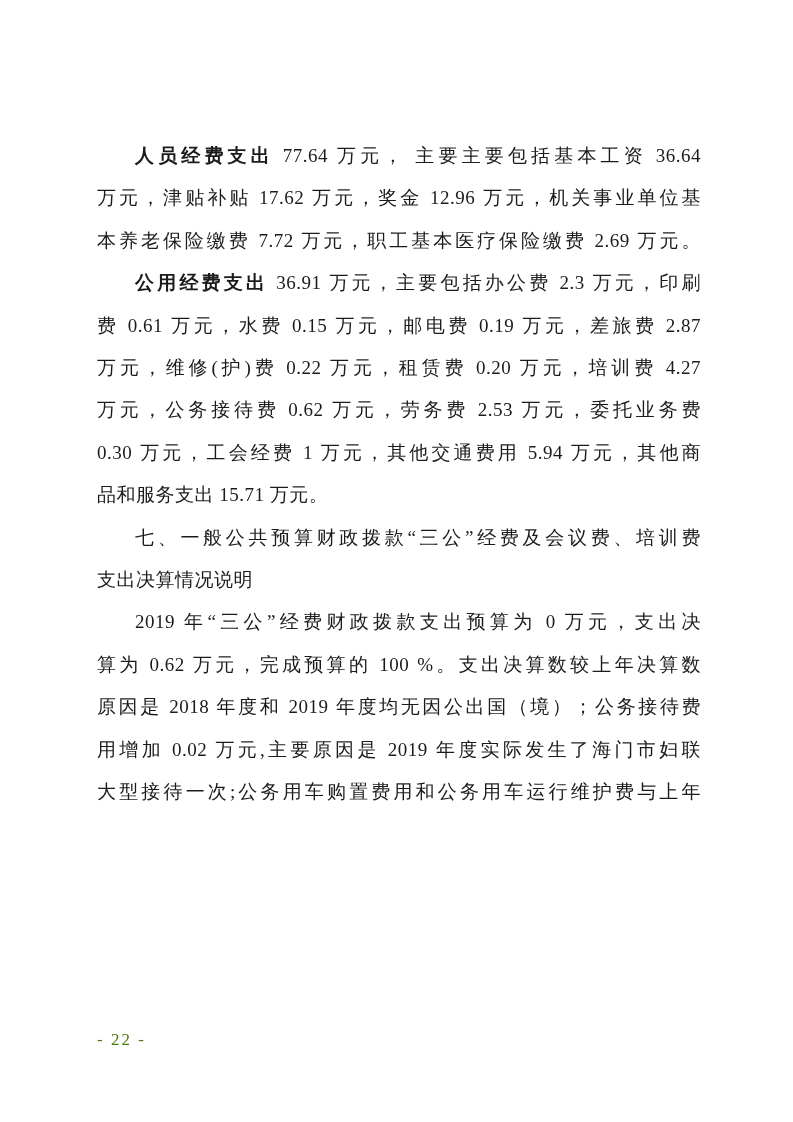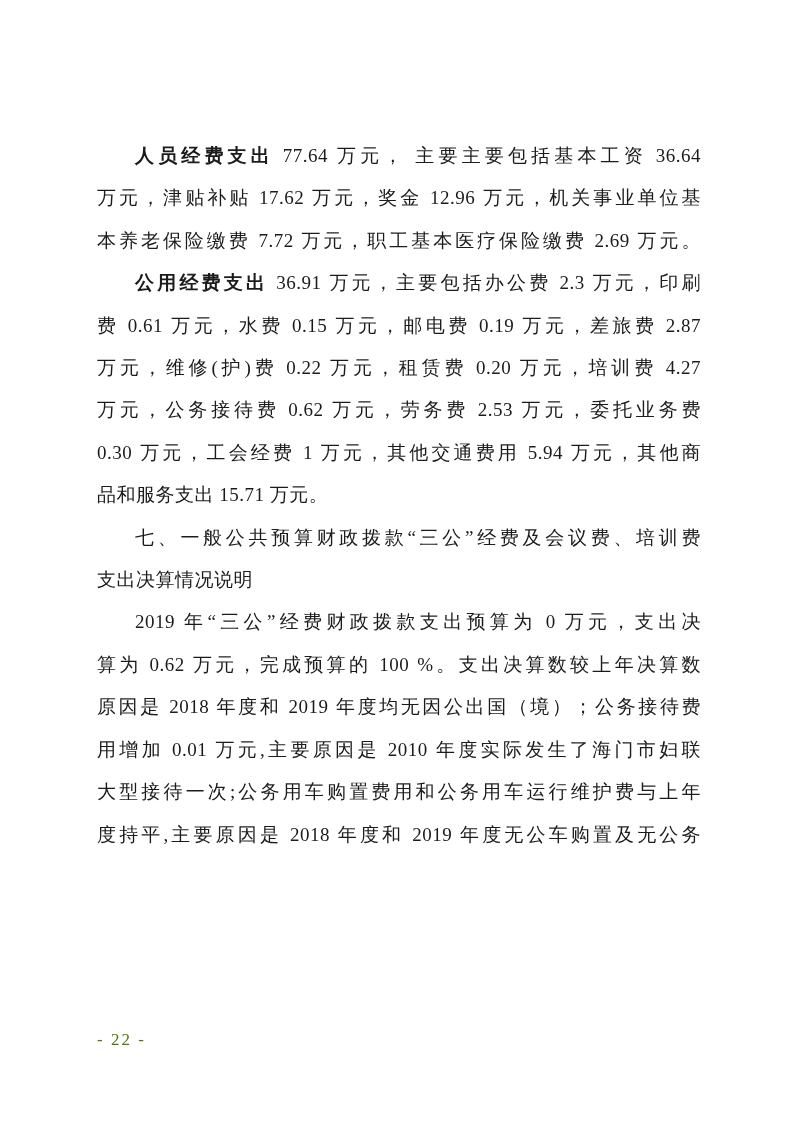--- a/index.html
+++ b/index.html
@@ -71,20 +71,19 @@
     <div class="ln">0.30 万元，工会经费 1 万元，其他交通费用 5.94 万元，其他商</div>
     <div class="ln-left">品和服务支出 15.71 万元。</div>
 
     <div class="ln ind">七、一般公共预算财政拨款“三公”经费及会议费、培训费</div>
     <div class="ln-left">支出决算情况说明</div>
 
 
     <div class="ln ind">2019 年“三公”经费财政拨款支出预算为 0 万元，支出决</div>
     <div class="ln">算为 0.62 万元，完成预算的 100 %。支出决算数较上年决算数</div>
     <div class="ln">原因是 2018 年度和 2019 年度均无因公出国（境）；公务接待费</div>
-    <div class="ln">用增加 0.01 万元,主要原因是 2010 年度实际发生了海门市妇联</div>
+    <div class="ln">用增加 0.02 万元,主要原因是 2019 年度实际发生了海门市妇联</div>
     <div class="ln">大型接待一次;公务用车购置费用和公务用车运行维护费与上年</div>
-    <div class="ln">度持平,主要原因是 2018 年度和 2019 年度无公车购置及无公务</div>
 
   </div>
 
   <div class="footer">- 22 -</div>
 </div>
 
 </body></html>

